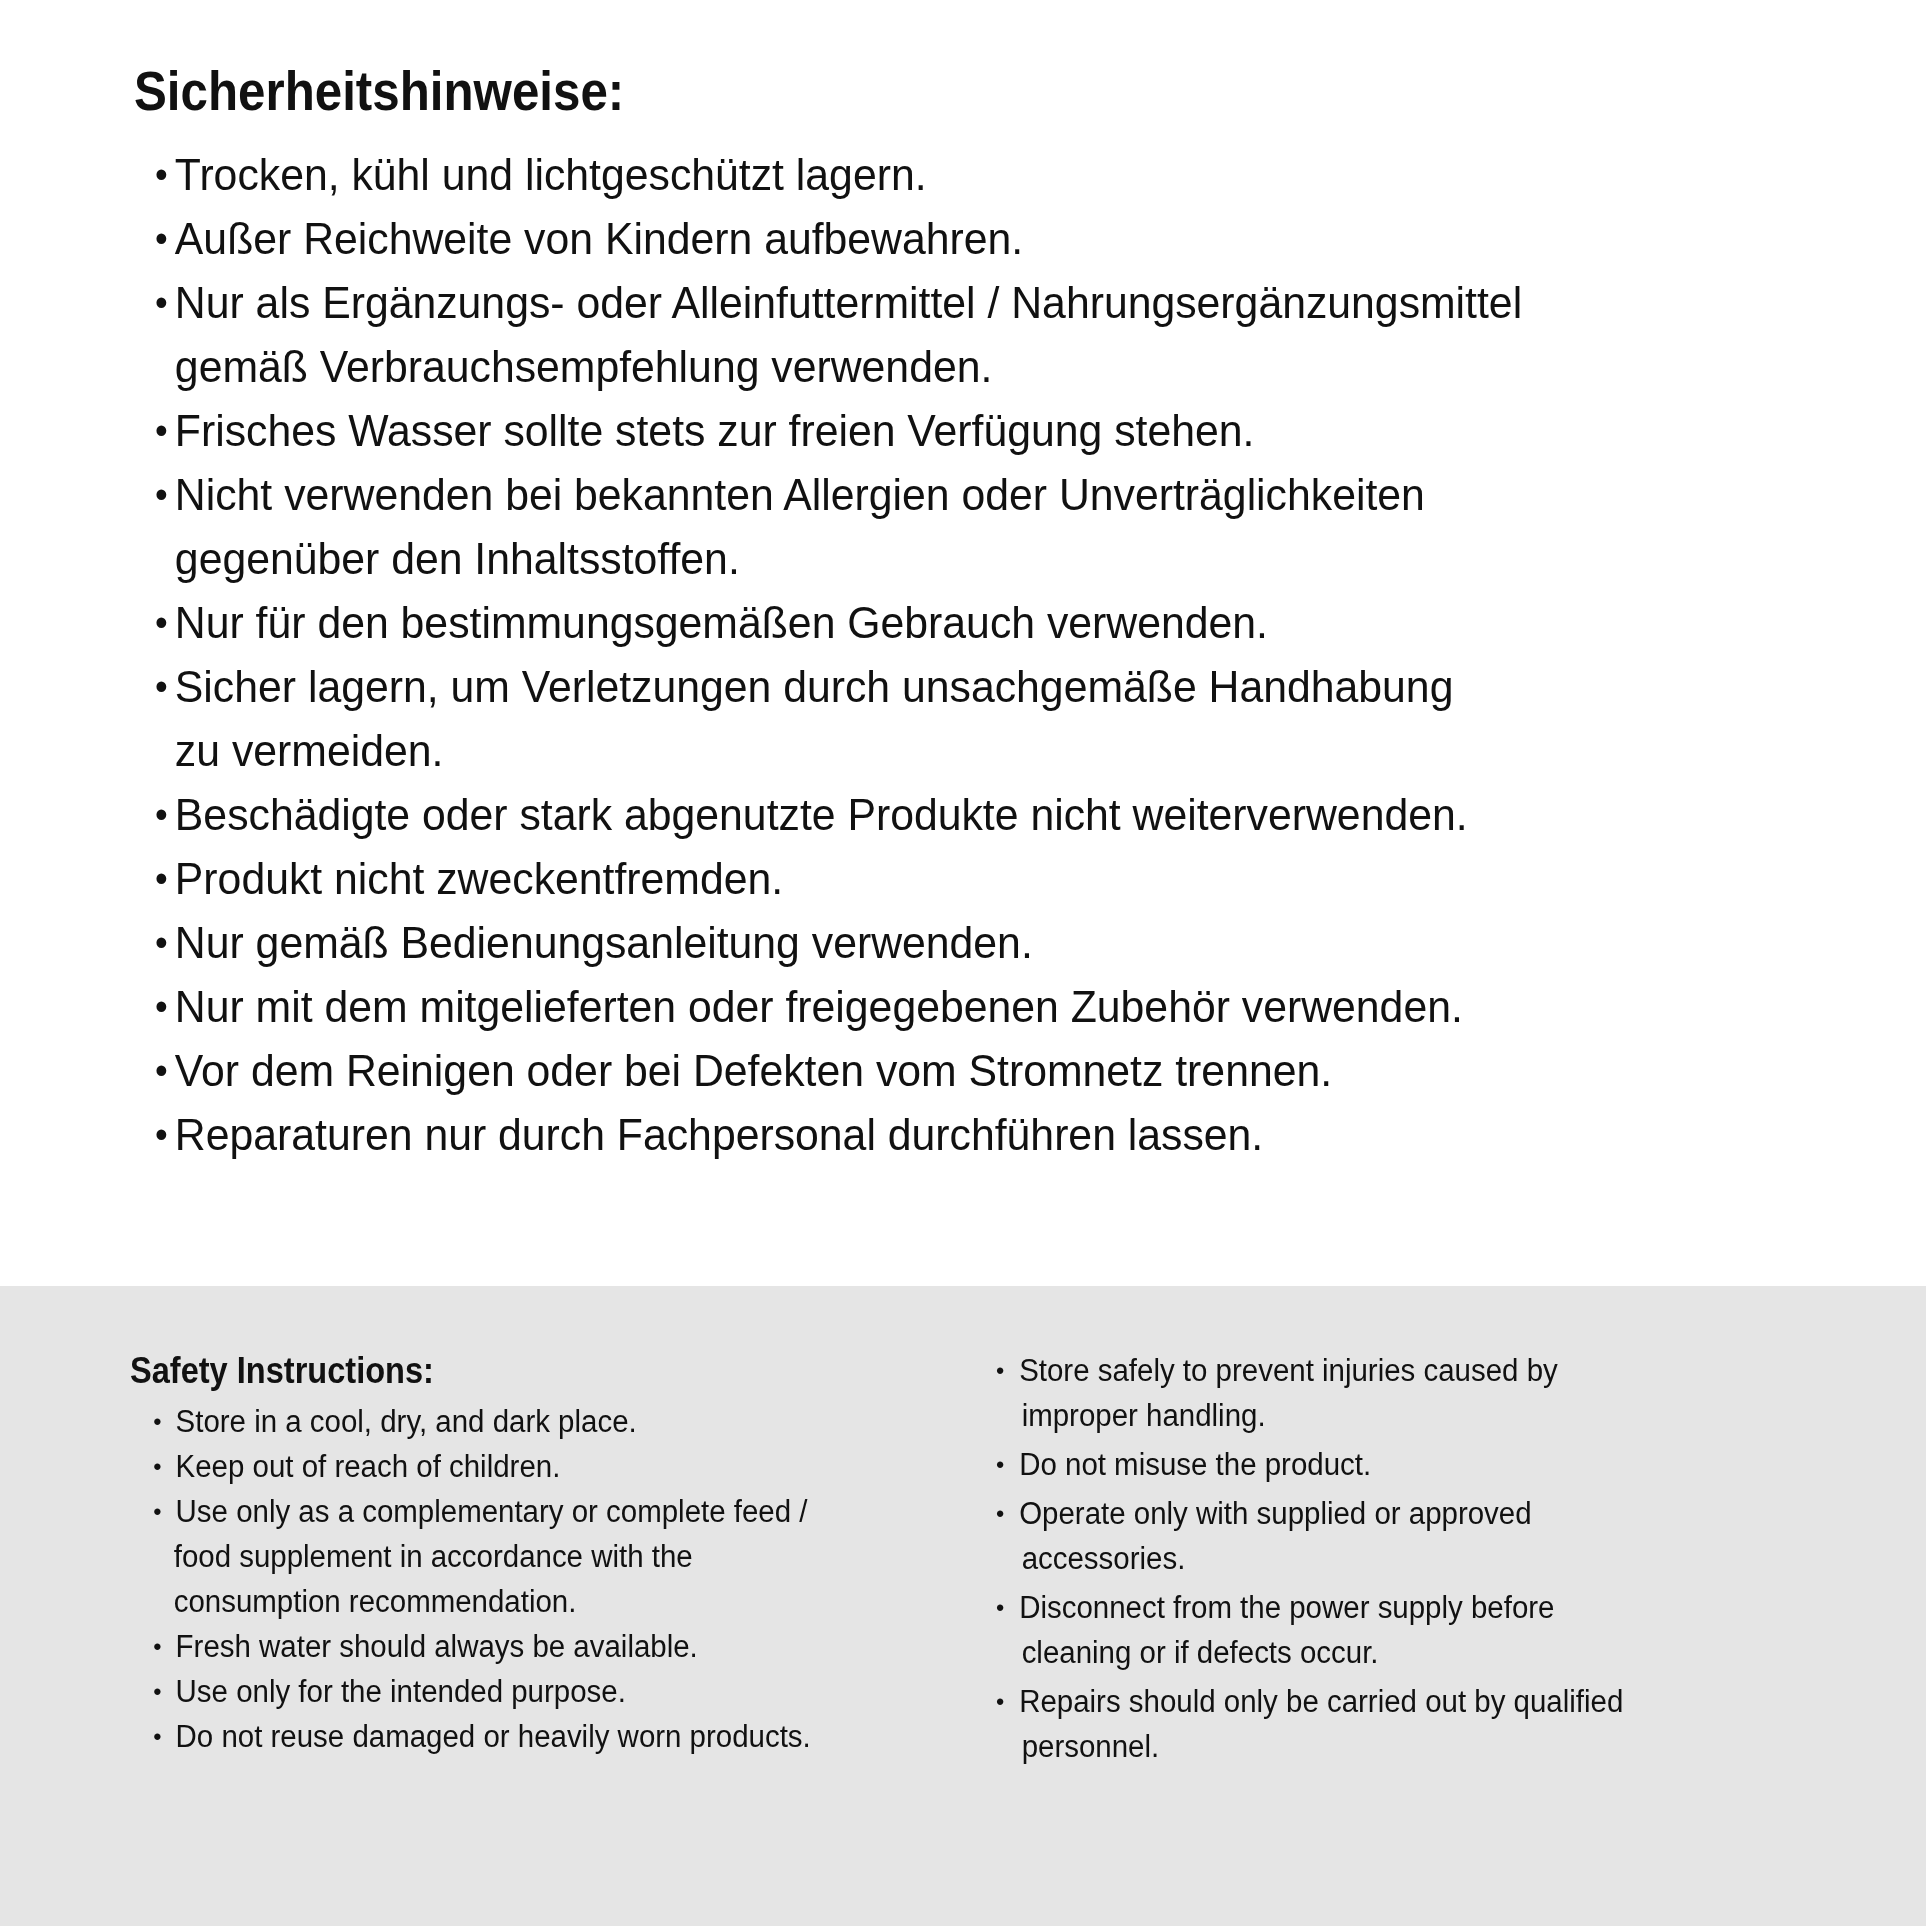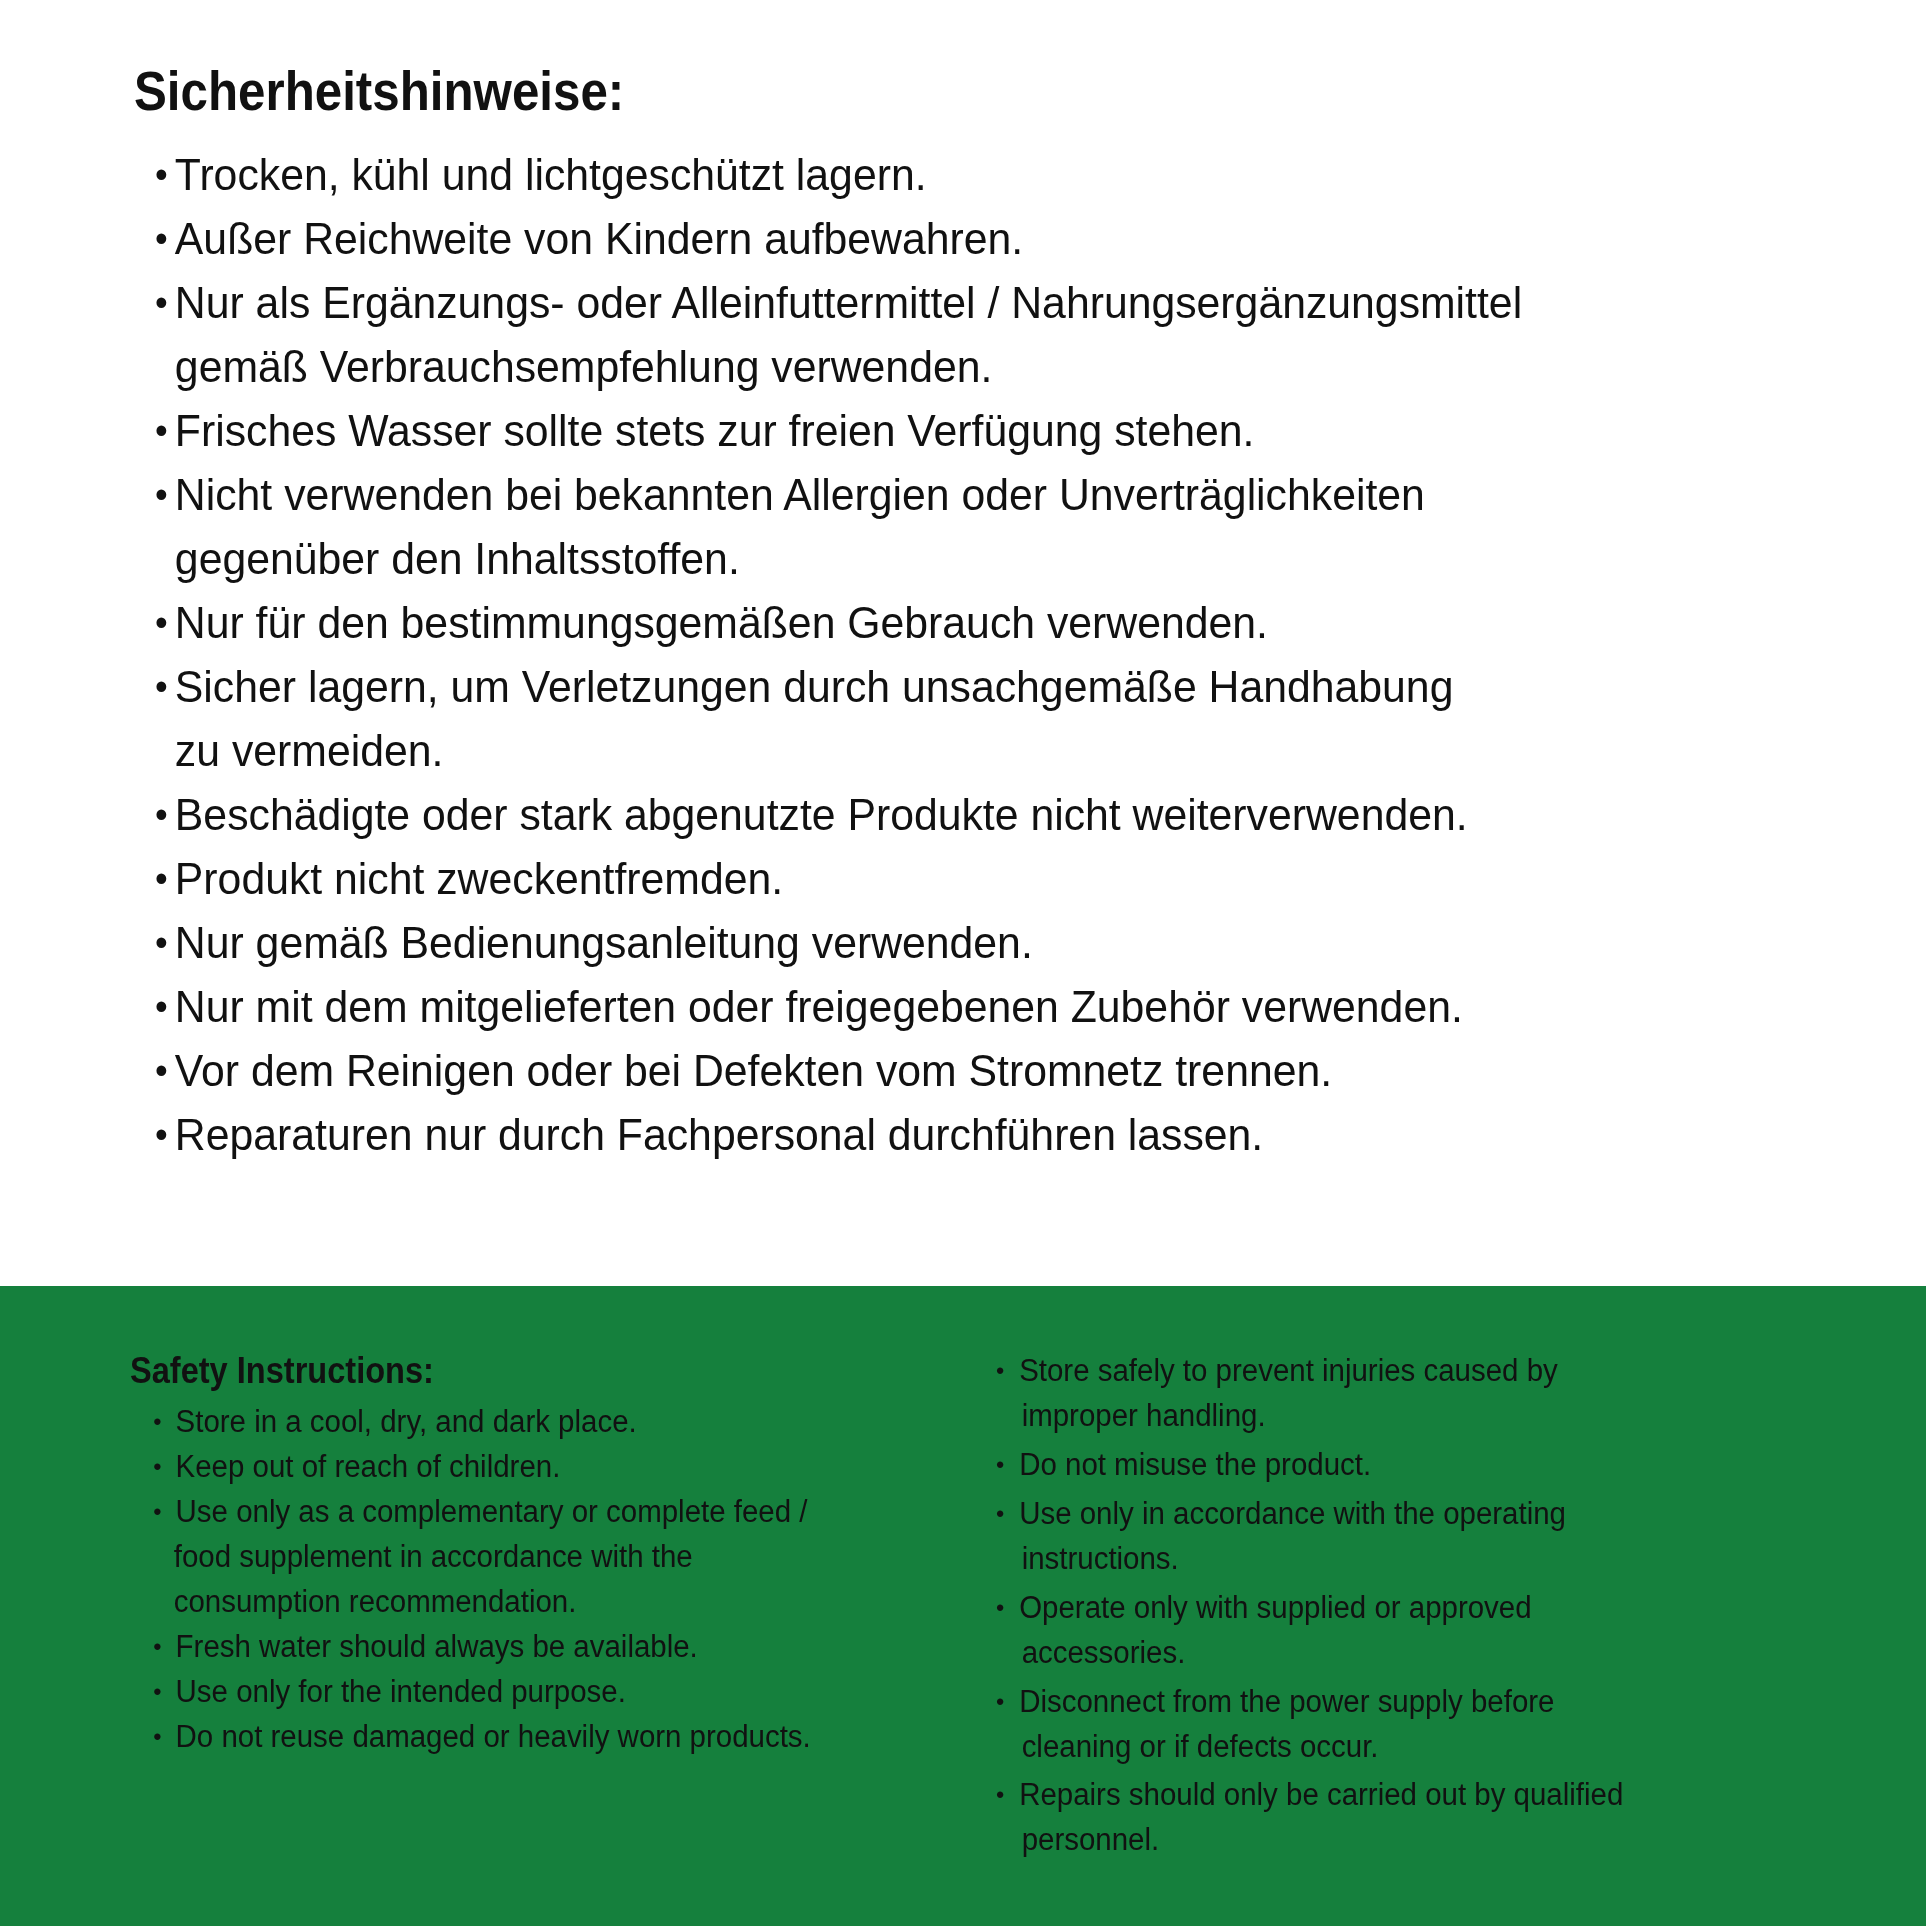--- a/index.html
+++ b/index.html
@@ -24,21 +24,21 @@
     padding-left:43px;white-space:nowrap;
     transform:scaleX(0.95);transform-origin:left center;
   }
   .de-list .first::before{
     content:"•";position:absolute;left:22px;top:0;
     font-size:0.85em;line-height:inherit;
   }
   
   .en-section{
     position:absolute;left:0;top:1286px;width:1926px;height:640px;
-    background:#15803d;
+    background:#e5e5e5;
   }
   .en-col{position:absolute;}
   .en-left{left:130px;top:64px;width:860px;}
   .en-right{left:996px;top:62px;width:886px;}
   .en-title{
     font-size:37px;font-weight:bold;line-height:41px;
     transform:scaleX(0.88);transform-origin:left center;
     margin-bottom:7.7px;white-space:nowrap;
   }
   .en-col .ln{
@@ -138,24 +138,20 @@
 
   <div class="en-col en-right">
     <div class="item">
       <div class="ln first">Store safely to prevent injuries caused by</div>
       <div class="ln cont">improper handling.</div>
     </div>
     <div class="item">
       <div class="ln first">Do not misuse the product.</div>
     </div>
     <div class="item">
-      <div class="ln first">Use only in accordance with the operating</div>
-      <div class="ln cont">instructions.</div>
-    </div>
-    <div class="item">
       <div class="ln first">Operate only with supplied or approved</div>
       <div class="ln cont">accessories.</div>
     </div>
     <div class="item">
       <div class="ln first">Disconnect from the power supply before</div>
       <div class="ln cont">cleaning or if defects occur.</div>
     </div>
     <div class="item">
       <div class="ln first">Repairs should only be carried out by qualified</div>
       <div class="ln cont">personnel.</div>

